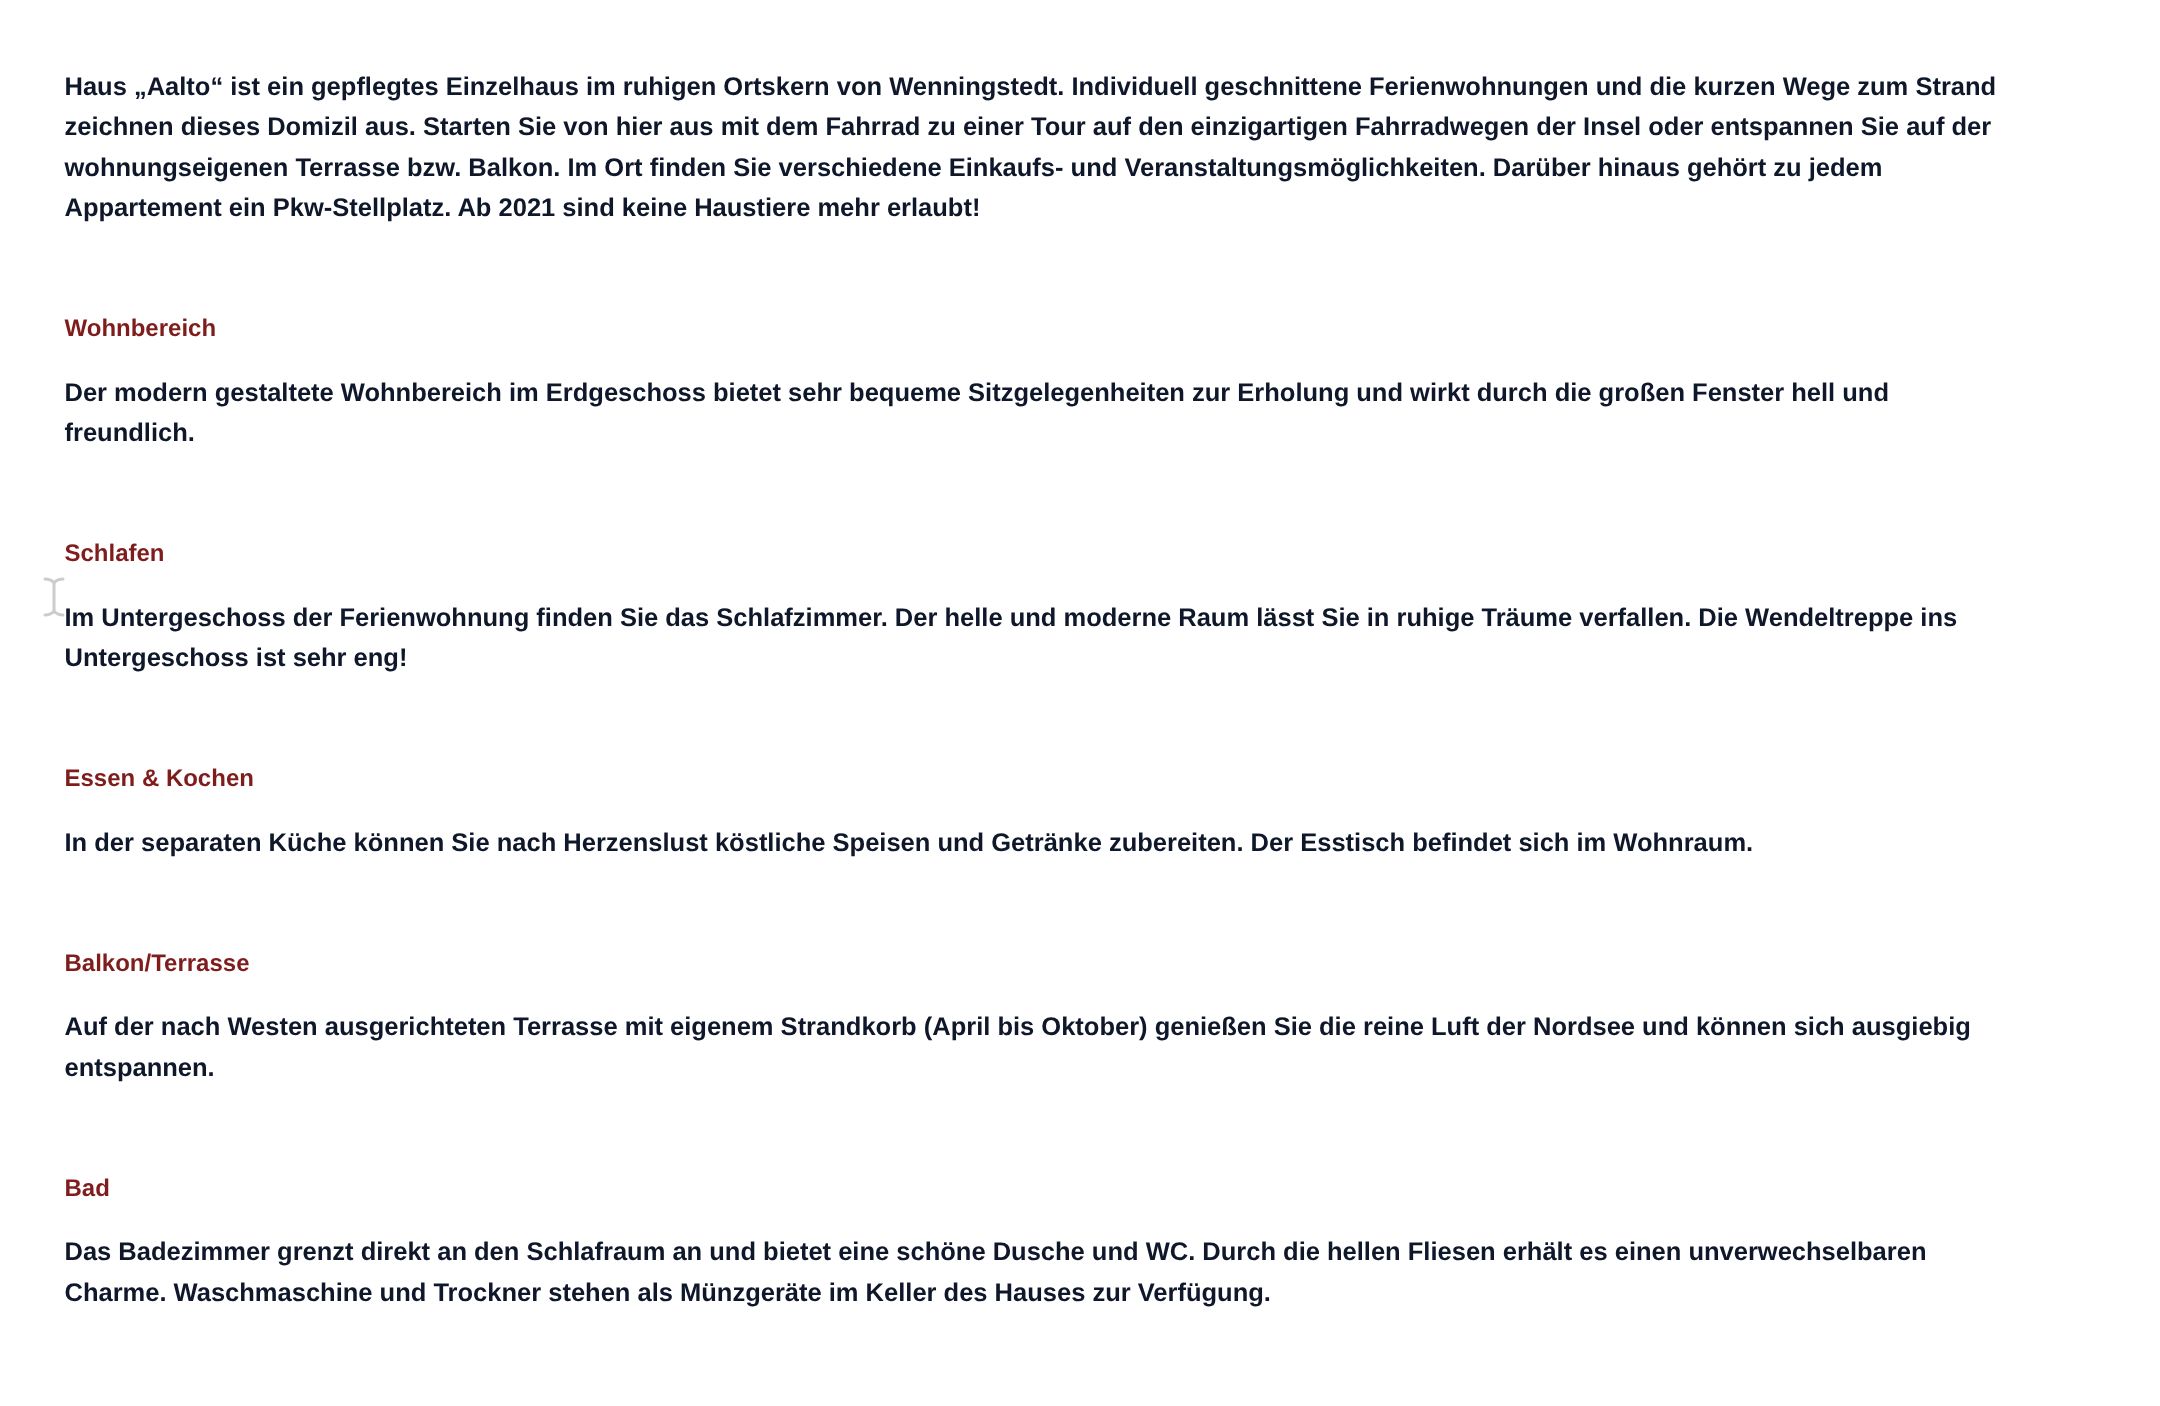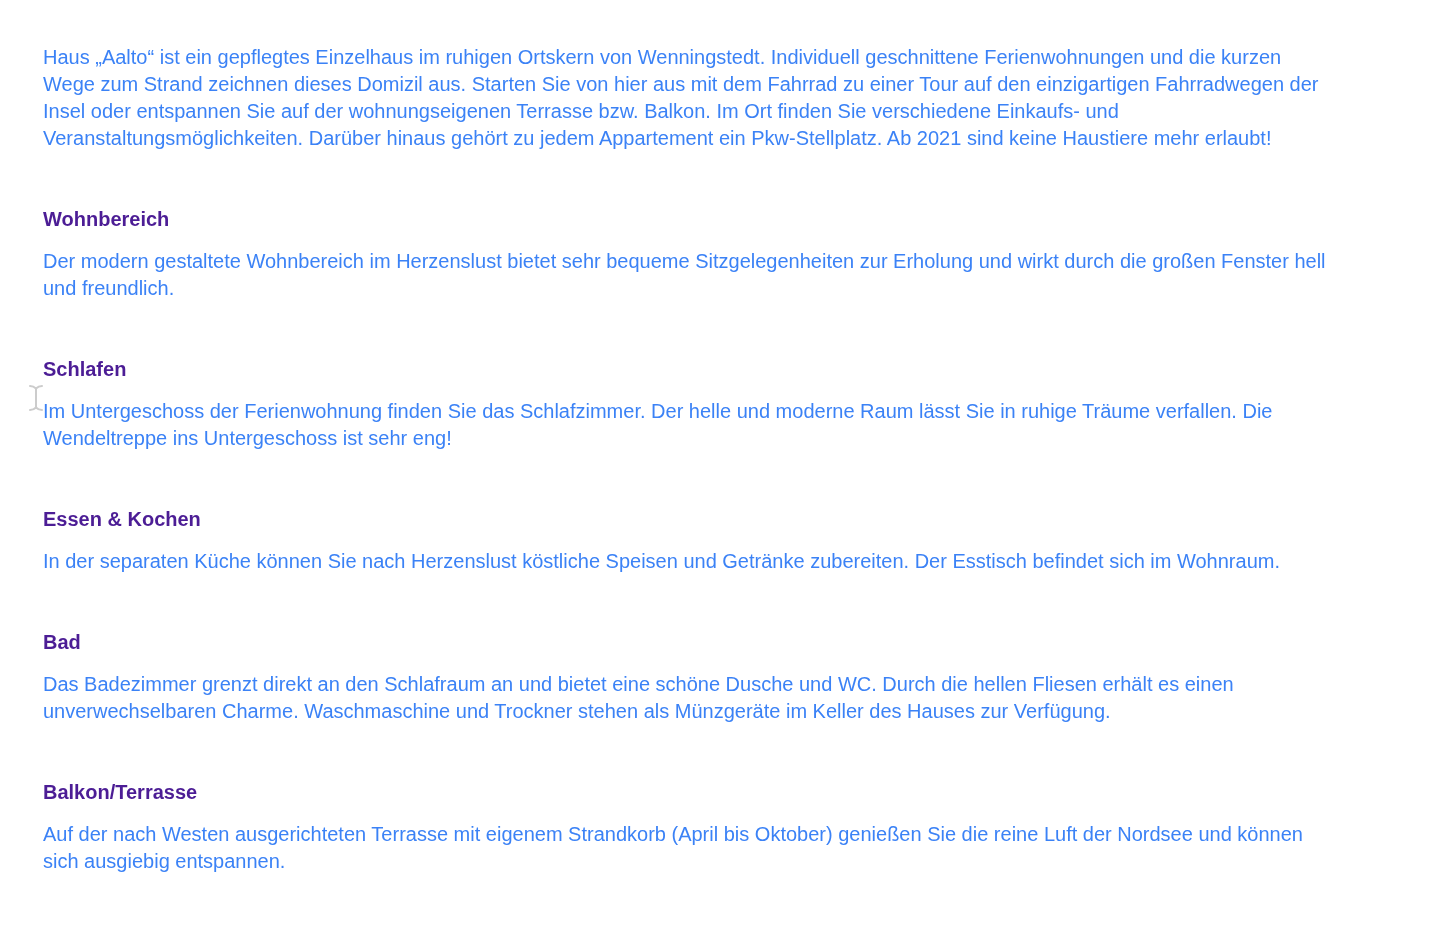--- a/index.html
+++ b/index.html
@@ -18,74 +18,74 @@
     overflow: hidden;
   }
   .page {
     position: absolute;
     top: 44px;
     left: 43px;
     width: 1290px;
   }
   .body-text {
     margin: 0;
-    font-size: 20px;
+    font-size: 17px;
     line-height: 27px;
-    font-weight: 400;
-    color: #3b82f6;
+    font-weight: 700;
+    color: #0f172a;
   }
   .section {
     margin-top: 54px;
   }
   .section-heading {
     margin: 0 0 15px 0;
-    font-size: 20px;
+    font-size: 16px;
     line-height: 27px;
     font-weight: 700;
-    color: #4c1d95;
+    color: #7f1d1d;
   }
   .ibeam-cursor {
     position: absolute;
     top: 384px;
     left: 28px;
     width: 16px;
     height: 28px;
     pointer-events: none;
   }
 </style>
 </head>
 <body>
 
 <div class="page">
 
   <p class="body-text">Haus „Aalto“ ist ein gepflegtes Einzelhaus im ruhigen Ortskern von Wenningstedt. Individuell geschnittene Ferienwohnungen und die kurzen Wege zum Strand zeichnen dieses Domizil aus. Starten Sie von hier aus mit dem Fahrrad zu einer Tour auf den einzigartigen Fahrradwegen der Insel oder entspannen Sie auf der wohnungseigenen Terrasse bzw. Balkon. Im Ort finden Sie verschiedene Einkaufs- und Veranstaltungsmöglichkeiten. Darüber hinaus gehört zu jedem Appartement ein Pkw-Stellplatz. Ab 2021 sind keine Haustiere mehr erlaubt!</p>
 
   <div class="section">
     <h2 class="section-heading">Wohnbereich</h2>
-    <p class="body-text">Der modern gestaltete Wohnbereich im Herzenslust bietet sehr bequeme Sitzgelegenheiten zur Erholung und wirkt durch die großen Fenster hell und freundlich.</p>
+    <p class="body-text">Der modern gestaltete Wohnbereich im Erdgeschoss bietet sehr bequeme Sitzgelegenheiten zur Erholung und wirkt durch die großen Fenster hell und freundlich.</p>
   </div>
 
   <div class="section">
     <h2 class="section-heading">Schlafen</h2>
     <p class="body-text">Im Untergeschoss der Ferienwohnung finden Sie das Schlafzimmer. Der helle und moderne Raum lässt Sie in ruhige Träume verfallen. Die Wendeltreppe ins Untergeschoss ist sehr eng!</p>
   </div>
 
   <div class="section">
     <h2 class="section-heading">Essen &amp; Kochen</h2>
     <p class="body-text">In der separaten Küche können Sie nach Herzenslust köstliche Speisen und Getränke zubereiten. Der Esstisch befindet sich im Wohnraum.</p>
   </div>
 
   <div class="section">
-    <h2 class="section-heading">Bad</h2>
-    <p class="body-text">Das Badezimmer grenzt direkt an den Schlafraum an und bietet eine schöne Dusche und WC. Durch die hellen Fliesen erhält es einen unverwechselbaren Charme. Waschmaschine und Trockner stehen als Münzgeräte im Keller des Hauses zur Verfügung.</p>
+    <h2 class="section-heading">Balkon/Terrasse</h2>
+    <p class="body-text">Auf der nach Westen ausgerichteten Terrasse mit eigenem Strandkorb (April bis Oktober) genießen Sie die reine Luft der Nordsee und können sich ausgiebig entspannen.</p>
   </div>
 
   <div class="section">
-    <h2 class="section-heading">Balkon/Terrasse</h2>
-    <p class="body-text">Auf der nach Westen ausgerichteten Terrasse mit eigenem Strandkorb (April bis Oktober) genießen Sie die reine Luft der Nordsee und können sich ausgiebig entspannen.</p>
+    <h2 class="section-heading">Bad</h2>
+    <p class="body-text">Das Badezimmer grenzt direkt an den Schlafraum an und bietet eine schöne Dusche und WC. Durch die hellen Fliesen erhält es einen unverwechselbaren Charme. Waschmaschine und Trockner stehen als Münzgeräte im Keller des Hauses zur Verfügung.</p>
   </div>
 
 </div>
 
 <div class="ibeam-cursor">
   <svg width="16" height="28" viewBox="0 0 16 28" xmlns="http://www.w3.org/2000/svg">
     <g stroke="#cccccc" stroke-width="2" fill="none" stroke-linecap="round">
       <path d="M2 2 Q5.5 2 8 4.5 Q10.5 2 14 2"></path>
       <line x1="8" y1="4" x2="8" y2="24"></line>
       <path d="M2 26 Q5.5 26 8 23.5 Q10.5 26 14 26"></path>

